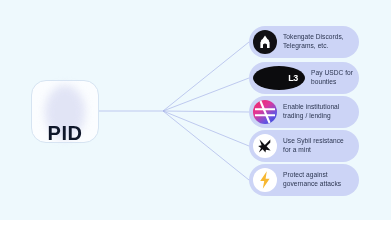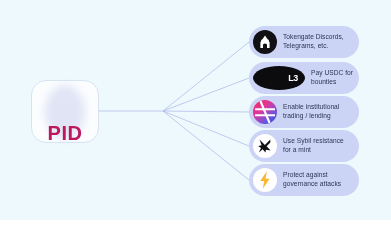--- a/index.html
+++ b/index.html
@@ -57,21 +57,21 @@
     background: #dde0f4;
     filter: blur(4px);
     opacity: .85;
   }
   #pid-label {
     position: relative;
     z-index: 2;
     font-size: 20px;
     font-weight: bold;
     letter-spacing: .5px;
-    color: #be185d;
+    color: #0f172a;
     font-family: "Liberation Sans", sans-serif;
     margin-top: 44px;
   }
 
   
   .pill {
     position: absolute;
     left: 249px;
     width: 110px;
     height: 32px;

